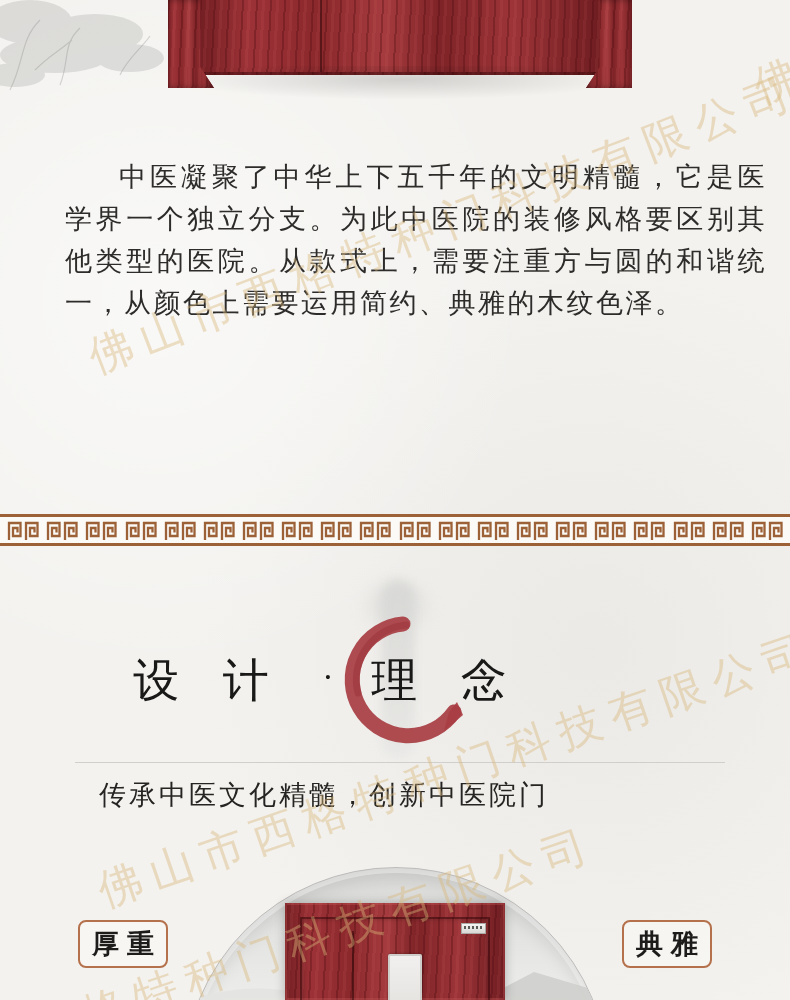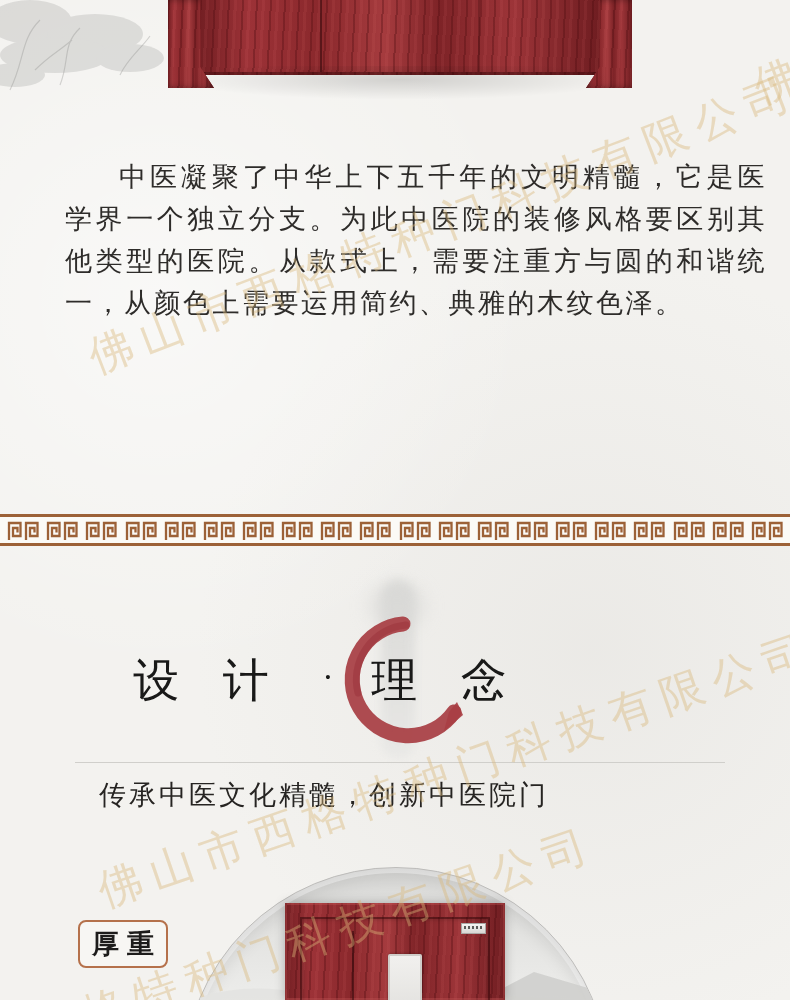--- a/index.html
+++ b/index.html
@@ -304,19 +304,20 @@
   <div class="door2 wood">
     <div class="edge"></div>
     <div class="groove"></div>
     <div class="seam2"></div>
     <div class="window"></div>
     <div class="sign">
         <i></i>
       </div>
   </div>
   <div class="tag left">厚重</div>
+  <div class="tag right">典雅</div>
 
   <div class="wm wm1">佛山市西格特种门科技有限公司</div>
   <div class="wm wm2">佛山市西格特种门科技有限公司</div>
   <div class="wm wm3">佛山市西格特种门科技有限公司</div>
   <div class="wm wm4">佛山市西格特种门科技有限公司</div>
 
 </div>
 
 </body></html>

